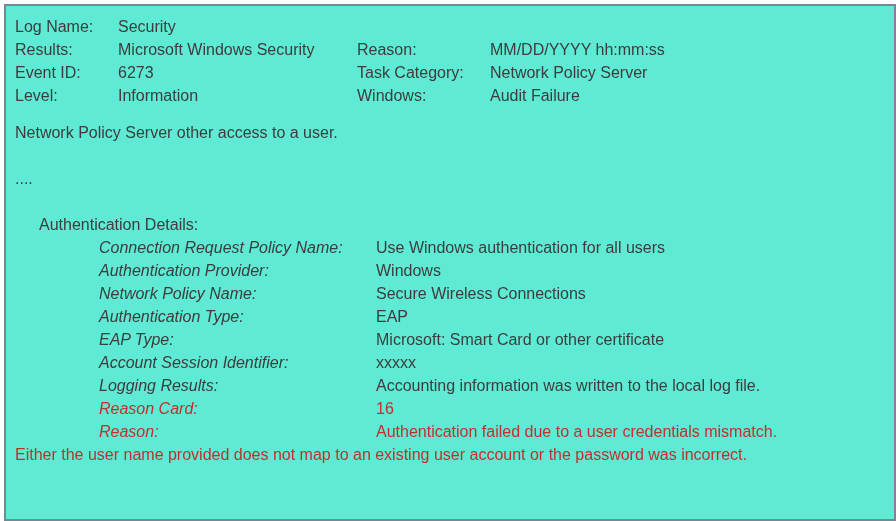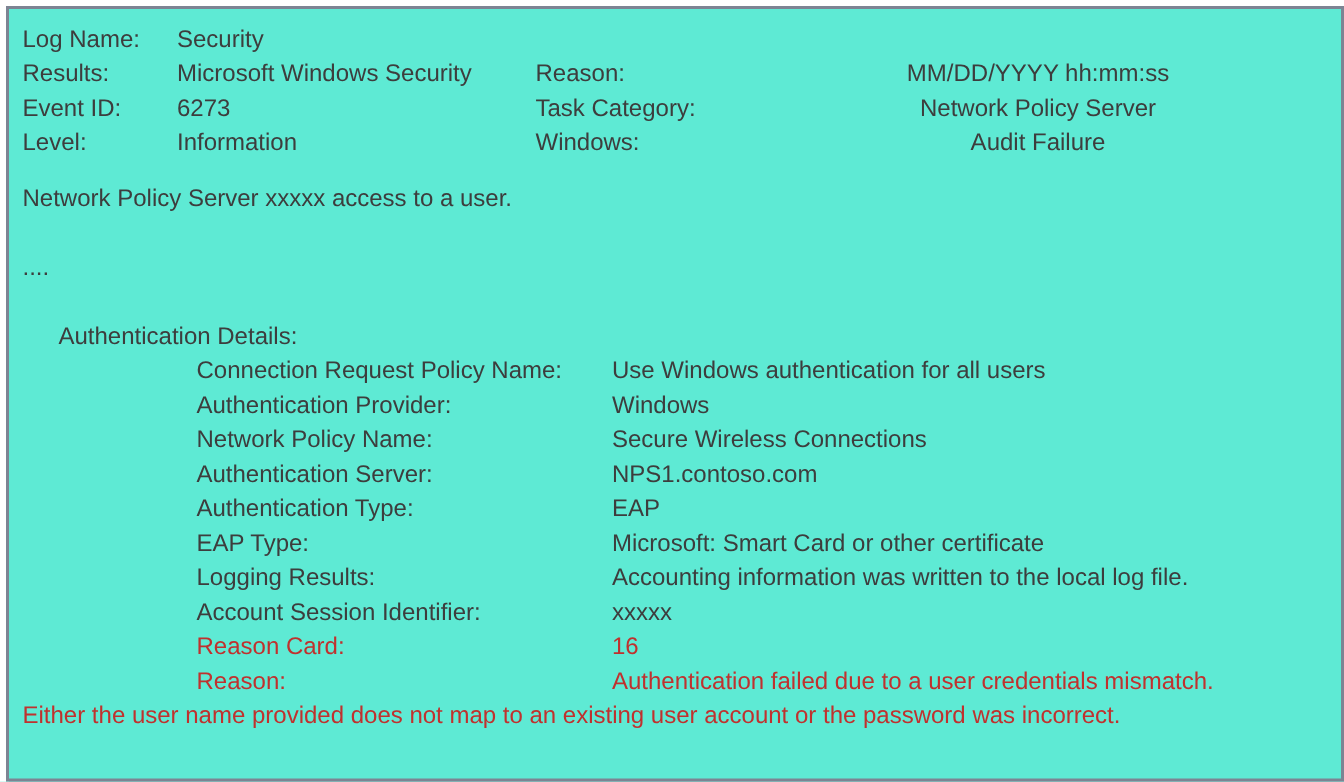--- a/index.html
+++ b/index.html
@@ -25,28 +25,28 @@
     background: #5eead4;
     box-shadow: 2px 2px 0 rgba(125,132,147,0.35);
     padding: 9px 0 0 9px;
     box-sizing: content-box;
     line-height: 23px;
   }
   .hdr-row { display: flex; white-space: nowrap; }
   .h-label  { width: 103px; flex: 0 0 auto; }
   .h-value  { width: 239px; flex: 0 0 auto; }
   .h-label2 { width: 133px; flex: 0 0 auto; }
-  .h-value2 { flex: 1 1 auto; text-align: center; }
+  .h-value2 { flex: 1 1 auto; }
 
   .message   { margin-top: 14px; }
   .ellipsis  { margin-top: 23px; }
   .auth-head { margin-top: 23px; margin-left: 24px; }
 
   .det-row { display: flex; white-space: nowrap; }
-  .det-label { margin-left: 116px; width: 277px; flex: 0 0 auto; }
+  .det-label { margin-left: 84px; width: 277px; flex: 0 0 auto; font-style: italic; }
   .det-value { flex: 1 1 auto; }
 
   .red { color: #c0312e; }
   .footnote { color: #c0312e; white-space: nowrap; }
 </style>
 </head>
 <body>
 
 <div class="frame">
 
@@ -66,55 +66,51 @@
     <span class="h-label2">Task Category:</span>
     <span class="h-value2">Network Policy Server</span>
   </div>
   <div class="hdr-row">
     <span class="h-label">Level:</span>
     <span class="h-value">Information</span>
     <span class="h-label2">Windows:</span>
     <span class="h-value2">Audit Failure</span>
   </div>
 
-  <div class="message">Network Policy Server xxxxx access to a user.</div>
+  <div class="message">Network Policy Server other access to a user.</div>
   <div class="ellipsis">....</div>
   <div class="auth-head">Authentication Details:</div>
 
   <div class="det-row">
     <span class="det-label">Connection Request Policy Name:</span>
     <span class="det-value">Use Windows authentication for all users</span>
   </div>
   <div class="det-row">
     <span class="det-label">Authentication Provider:</span>
     <span class="det-value">Windows</span>
   </div>
   <div class="det-row">
     <span class="det-label">Network Policy Name:</span>
     <span class="det-value">Secure Wireless Connections</span>
   </div>
   <div class="det-row">
-    <span class="det-label">Authentication Server:</span>
-    <span class="det-value">NPS1.contoso.com</span>
-  </div>
-  <div class="det-row">
     <span class="det-label">Authentication Type:</span>
     <span class="det-value">EAP</span>
   </div>
   <div class="det-row">
     <span class="det-label">EAP Type:</span>
     <span class="det-value">Microsoft: Smart Card or other certificate</span>
   </div>
   <div class="det-row">
+    <span class="det-label">Account Session Identifier:</span>
+    <span class="det-value">xxxxx</span>
+  </div>
+  <div class="det-row">
     <span class="det-label">Logging Results:</span>
     <span class="det-value">Accounting information was written to the local log file.</span>
-  </div>
-  <div class="det-row">
-    <span class="det-label">Account Session Identifier:</span>
-    <span class="det-value">xxxxx</span>
   </div>
   <div class="det-row red">
     <span class="det-label">Reason Card:</span>
     <span class="det-value">16</span>
   </div>
   <div class="det-row red">
     <span class="det-label">Reason:</span>
     <span class="det-value">Authentication failed due to a user credentials mismatch.</span>
   </div>
 

